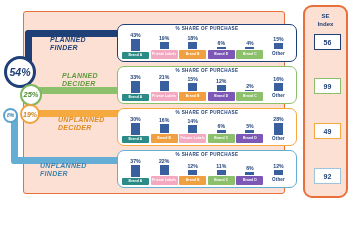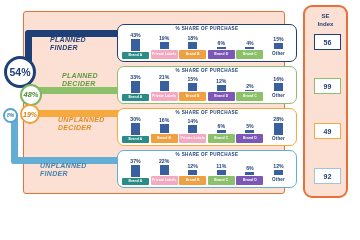--- a/index.html
+++ b/index.html
@@ -16,21 +16,21 @@
     background:#fbe0d3; border:1.6px solid #e8703a; border-radius:3px;
   }
 
   
   .circle{
     position:absolute; border-radius:50%; background:#ffffff;
     display:flex; align-items:center; justify-content:center;
     font-weight:bold; z-index:30; line-height:1;
   }
   #circle-54{ left:4px; top:56px; width:32px; height:32px;
-    border:3px solid #1f3f77; color:#1f3f77; font-size:10.5px; }
+    border:3px solid #1f3f77; color:#1f3f77; font-size:10.5px; font-style:italic;}
   #circle-20{ left:20px; top:84px; width:22px; height:22px;
     border:2.5px solid #7fb860; color:#4e8a33; font-size:7.5px; font-style:italic;}
   #circle-19{ left:20px; top:104px; width:20px; height:20px;
     border:2.5px solid #f2a03c; color:#d2801f; font-size:7px; font-style:italic;}
   #circle-8{ left:3px; top:108px; width:15px; height:15px;
     border:2.5px solid #5aa3cf; color:#3d82ad; font-size:5px; font-style:italic;}
 
   
   .pipe{ position:absolute; z-index:10; }
   .pipe-v{ width:7px; }
@@ -116,21 +116,21 @@
 <div id="main-panel"></div>
 
 <div class="pipe pipe-v" id="pipe-pf-v"></div>
 <div class="pipe pipe-h" id="pipe-pf-h"></div>
 <div class="pipe pipe-h" id="pipe-pd"></div>
 <div class="pipe pipe-h" id="pipe-ud"></div>
 <div class="pipe pipe-v" id="pipe-uf-v"></div>
 <div class="pipe pipe-h" id="pipe-uf-h"></div>
 
 <div class="circle" id="circle-54">54%</div>
-<div class="circle" id="circle-20">48%</div>
+<div class="circle" id="circle-20">25%</div>
 <div class="circle" id="circle-19">19%</div>
 <div class="circle" id="circle-8">8%</div>
 
 <div class="seg-label" id="label-pf">PLANNED<br>FINDER</div>
 <div class="seg-label" id="label-pd">PLANNED<br>DECIDER</div>
 <div class="seg-label" id="label-ud">UNPLANNED<br>DECIDER</div>
 <div class="seg-label" id="label-uf">UNPLANNED<br>FINDER</div>
 
 <div class="card" id="card-0">
   <div class="card-title">% SHARE OF PURCHASE</div>

